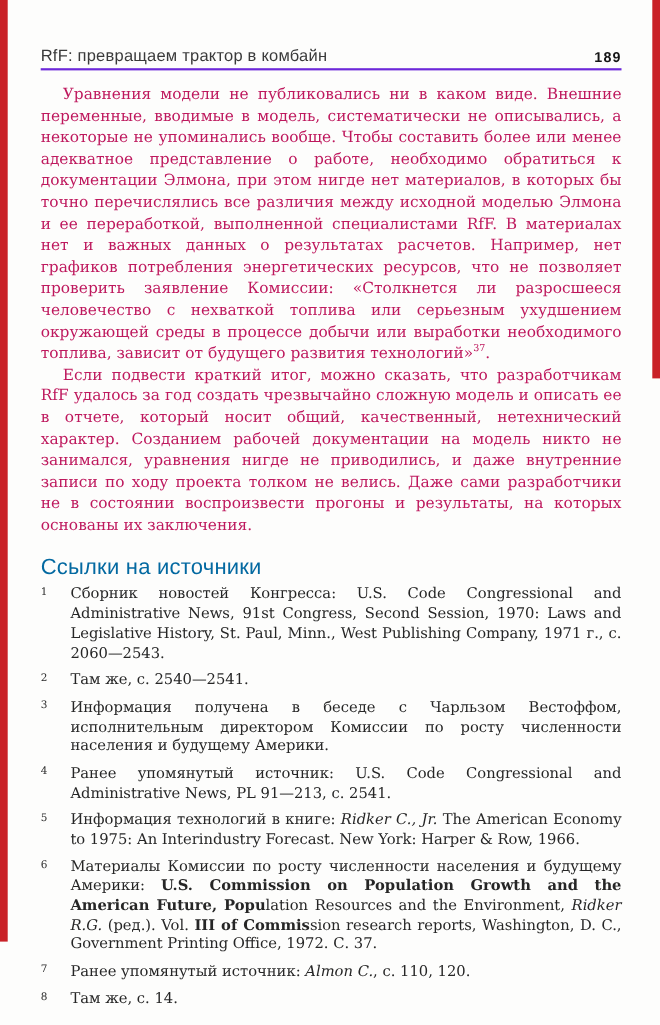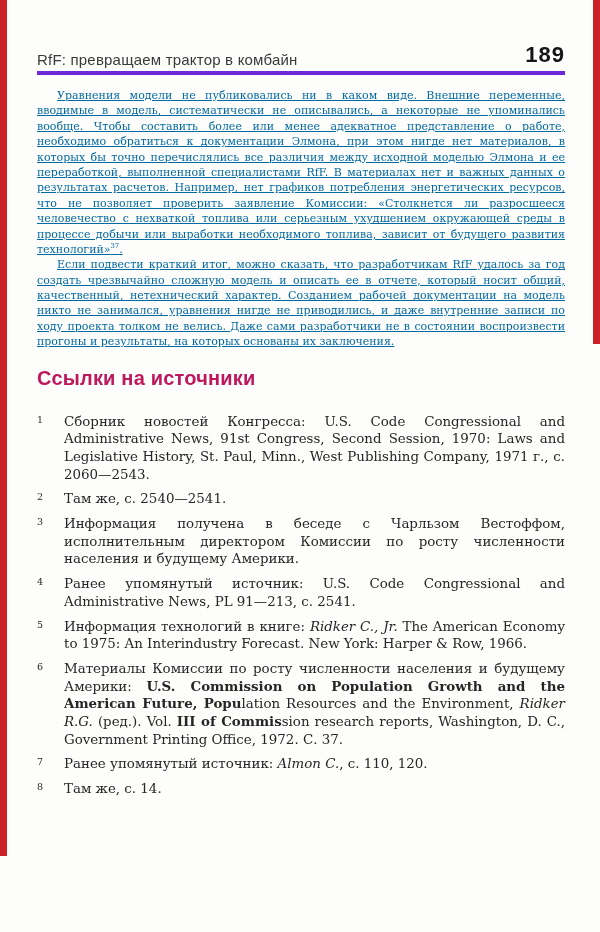--- a/index.html
+++ b/index.html
@@ -20,55 +20,54 @@
     left: 37px;
     right: 35px;
     top: 42px;
   }
 
   .header-row {
     display: flex;
     justify-content: space-between;
     align-items: flex-end;
     font-family: "Liberation Sans", sans-serif;
-    border-bottom: 4px solid #6d28d9;
+    border-bottom: 2px solid #6d28d9;
     padding-bottom: 3px;
   }
   .running-title {
     font-size: 15px;
     color: #3a3a3a;
     letter-spacing: 0.2px;
   }
   .page-number {
-    font-size: 22px;
+    font-size: 13px;
     font-weight: bold;
     color: #151515;
     letter-spacing: 1px;
   }
 
   .body-text { margin-top: 13px; }
   .para {
-    font-size: 11px;
+    font-size: 14px;
     line-height: 1.4;
     text-align: justify;
     text-indent: 20px;
-    color: #0369a1;
-    text-decoration: underline;
+    color: #be185d;
   }
   .seg-sup { vertical-align: super; font-size: 0.62em; line-height: 0; }
   .seg-bold { font-weight: bold; }
   .seg-italic { font-style: italic; }
 
   .refs-heading {
     font-family: "Liberation Sans", sans-serif;
-    font-weight: bold;
+    font-weight: normal;
     font-size: 20px;
-    color: #be185d;
+    color: #0369a1;
     margin-top: 17px;
-    margin-bottom: 23px;
+    margin-bottom: 4px;
     letter-spacing: 0.2px;
   }
 
   .footnote {
     display: flex;
     font-size: 13.4px;
     line-height: 1.32;
     margin-bottom: 7px;
     color: #262626;
   }

